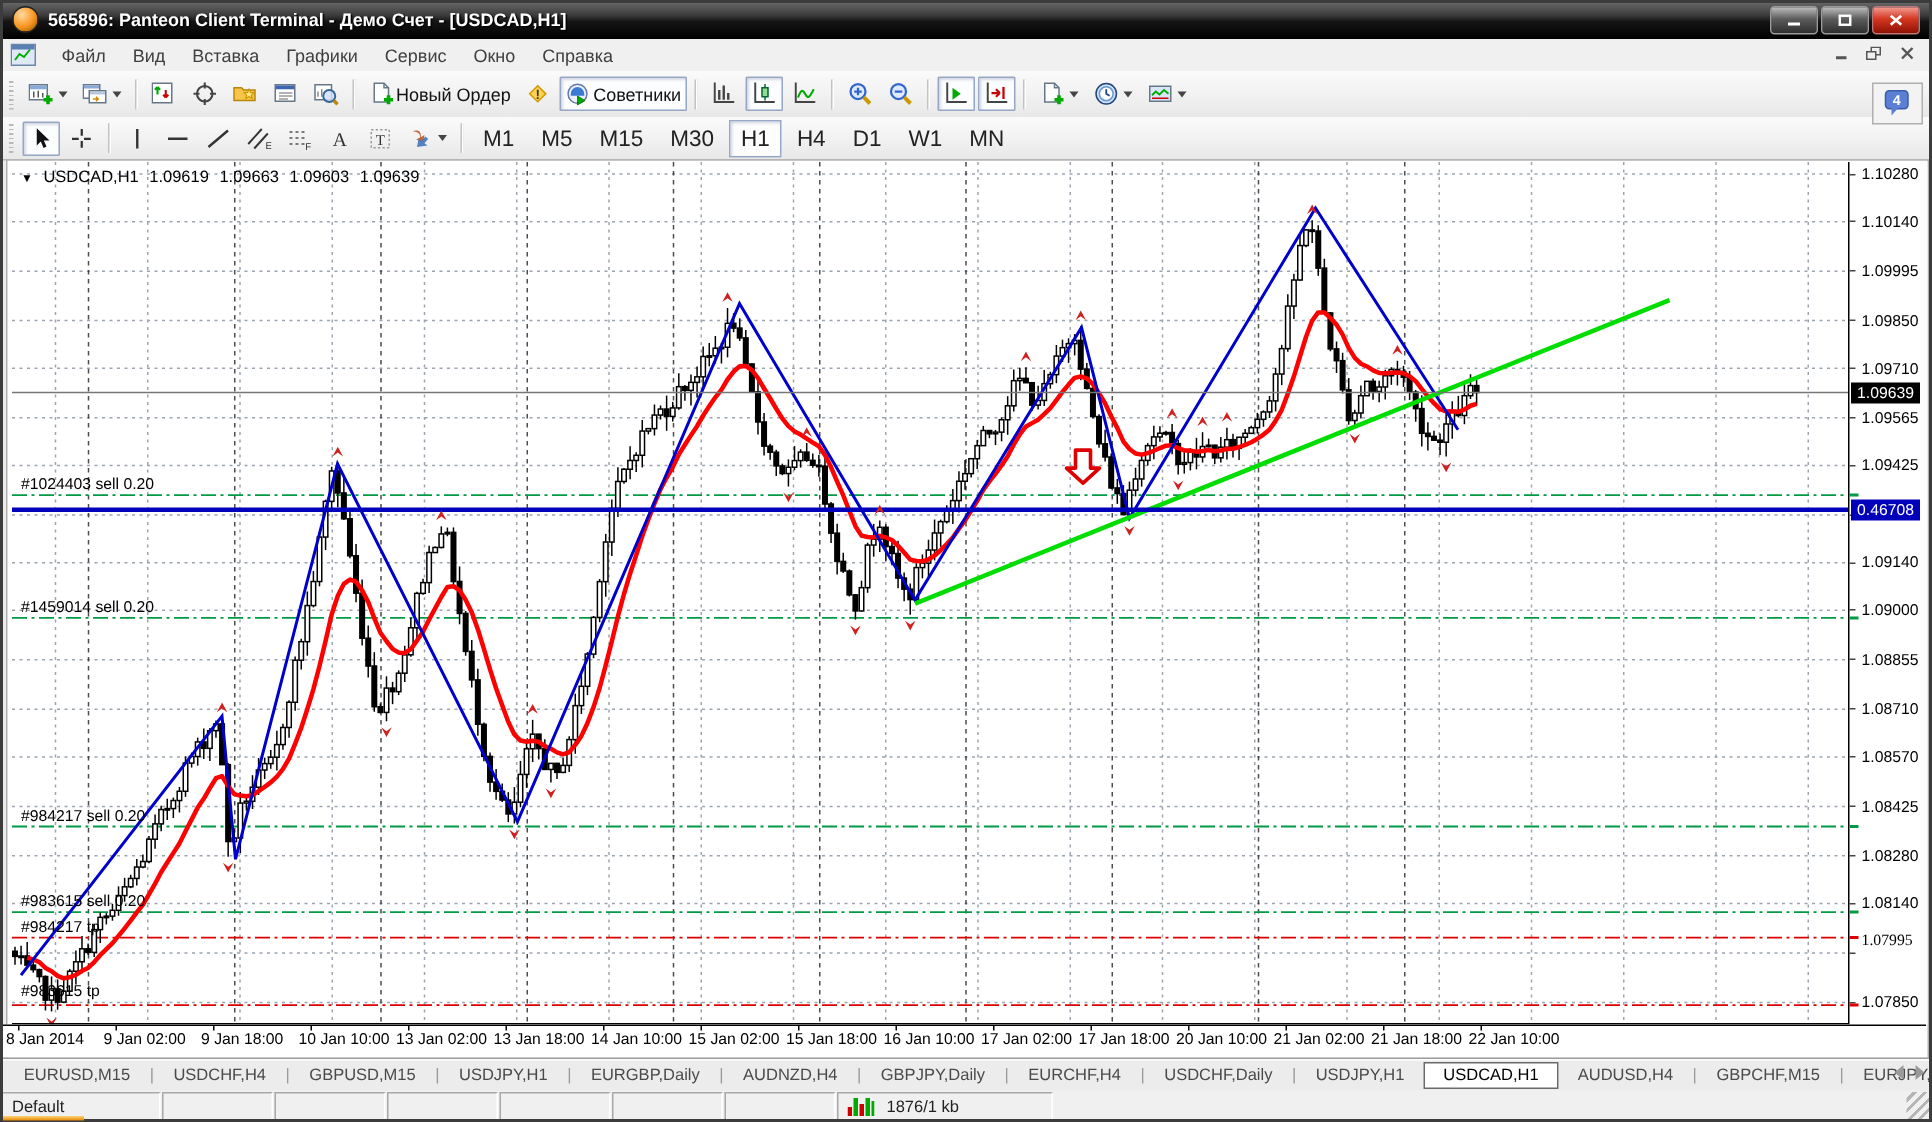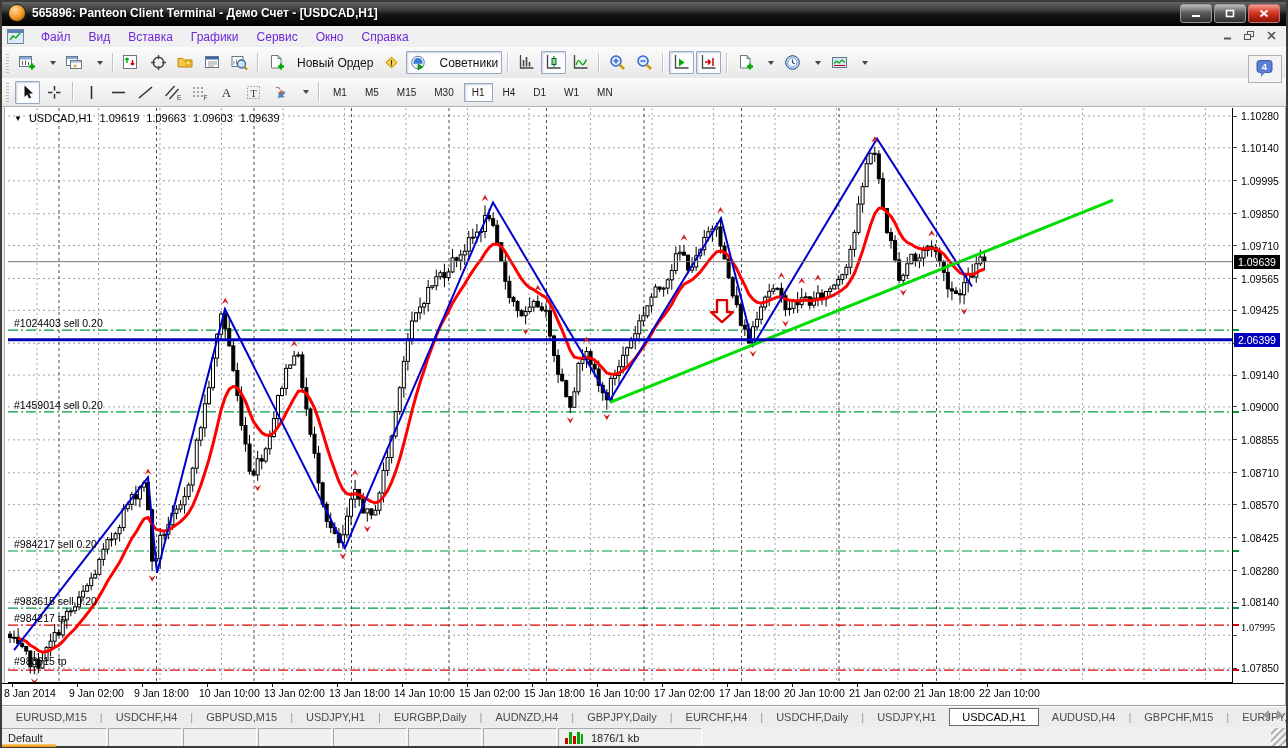--- a/index.html
+++ b/index.html
@@ -15,35 +15,35 @@
   .winbtns{position:absolute;right:8px;top:4px;display:flex;gap:2px;}
   .wbtn{width:30px;height:17px;border:1px solid #9a9a9a;border-radius:3px;
     background:linear-gradient(#bdbdbd,#5c5c5c 45%,#2e2e2e);display:flex;align-items:center;justify-content:center;}
   .wbtn.close{background:linear-gradient(#f29a8e,#d43721 45%,#8f1203);border-color:#b77;}
   .wbtn svg{display:block}
 
   
   .menubar{position:absolute;left:0;top:26px;width:1288px;height:21px;background:#f0f0f0;
     border-bottom:1px solid #d8d8d8;display:flex;align-items:center;font-size:12px;z-index:5;}
   .menu-icon{width:17px;height:15px;margin:0 8px 0 7px;}
-  .menu-item{padding:2px 9px;color:#6d28d9;}
+  .menu-item{padding:2px 9px;color:#404040;}
   .mdibtns{position:absolute;right:8px;top:2px;display:flex;gap:4px;}
   .mdib{width:18px;height:15px;display:flex;align-items:center;justify-content:center;}
 
   
   .toolbar1{position:absolute;left:0;top:47px;width:1288px;height:31px;background:linear-gradient(#fbfbfb,#e8e8e8);
     border-bottom:1px solid #cfcfcf;display:flex;align-items:center;z-index:5;}
   .toolbar2{position:absolute;left:0;top:78px;width:1288px;height:28px;background:linear-gradient(#fbfbfb,#e8e8e8);
     border-bottom:1px solid #b5b5b5;display:flex;align-items:center;z-index:5;}
   .tb-grip{width:3px;height:20px;margin:0 5px 0 6px;background:repeating-linear-gradient(0deg,#b9b9b9 0 1px,transparent 1px 3px);}
   .tb-sep{width:1px;height:20px;background:#c2c2c2;border-right:1px solid #fff;margin:0 4px;}
-  .tb-btn{display:flex;align-items:center;gap:12px;padding:2px 3px;margin:0 1px;border:1px solid transparent;border-radius:1px;font-size:12px;color:#111;}
+  .tb-btn{display:flex;align-items:center;gap:1px;padding:2px 3px;margin:0 1px;border:1px solid transparent;border-radius:1px;font-size:12px;color:#111;}
   .tb-btn.pressed{border:1px solid #96a8c6;background:#fcfdfe;box-shadow:inset 1px 1px 2px rgba(60,80,120,.25);}
   .tb-btn .dd{width:0;height:0;border-left:3px solid transparent;border-right:3px solid transparent;border-top:4px solid #444;margin-left:2px;}
-  .tf-btn{padding:3px 7px;font-size:10px;color:#222;border:1px solid transparent;margin:0 1px;}
+  .tf-btn{padding:3px 7px;font-size:15px;color:#222;border:1px solid transparent;margin:0 1px;}
   .tf-btn.pressed{border:1px solid #96a8c6;background:#fdfdfd;box-shadow:inset 1px 1px 2px rgba(60,80,120,.25);}
   .mail-btn{position:absolute;left:1248px;top:55px;width:32px;height:26px;border:1px solid #b0b0b0;background:#f3f3f3;
     display:flex;align-items:center;justify-content:center;z-index:6;}
 
   
   .chart-outer{position:absolute;left:4px;top:106px;width:1280px;height:599px;background:#fff;border:1px solid #b0b0b0;}
   .plot{position:absolute;left:8px;top:108px;width:1224px;height:575px;background:#fff;z-index:1;}
   .axis-right{position:absolute;left:1232px;top:108px;width:52px;height:575px;background:#fff;border-left:1px solid #000;z-index:2;}
   .axis-right .tick-label{position:absolute;left:8px;font-size:10.5px;color:#000;white-space:nowrap;}
   .axis-right .tick-dash{position:absolute;left:0;width:4px;height:1px;background:#444;}
@@ -1018,21 +1018,21 @@
       <div class="tick-label" style="top: 514px; font-family: Liberation Serif, serif;">1.07995</div>
       <div class="tick-dash" style="top: 559.773px;"></div>
       <div class="tick-label" style="top: 554.273px;">1.07850</div>
       <div class="mark" style="top: 221.091px; background: rgb(0, 154, 68);"></div>
       <div class="mark" style="top: 302.909px; background: rgb(0, 154, 68);"></div>
       <div class="mark" style="top: 442px; background: rgb(0, 154, 68);"></div>
       <div class="mark" style="top: 499.045px; background: rgb(0, 154, 68);"></div>
       <div class="mark" style="top: 516.091px; background: rgb(221, 0, 0);"></div>
       <div class="mark" style="top: 561.091px; background: rgb(221, 0, 0);"></div>
       <div class="price-box" style="top: 146.682px; background: rgb(0, 0, 0);">1.09639</div>
-      <div class="price-box" style="top: 224.864px; background: rgb(0, 0, 187);">2.06399</div>
+      <div class="price-box" style="top: 224.864px; background: rgb(0, 0, 187);">0.46708</div>
     </div>
   <div class="axis-bottom" id="axis-bottom">
       <div class="t-tick" style="left: 12px;"></div>
       <div class="t-label" style="left: 4px;">8 Jan 2014</div>
       <div class="t-tick" style="left: 77px;"></div>
       <div class="t-label" style="left: 69px;">9 Jan 02:00</div>
       <div class="t-tick" style="left: 142px;"></div>
       <div class="t-label" style="left: 134px;">9 Jan 18:00</div>
       <div class="t-tick" style="left: 207px;"></div>
       <div class="t-label" style="left: 199px;">10 Jan 10:00</div>

